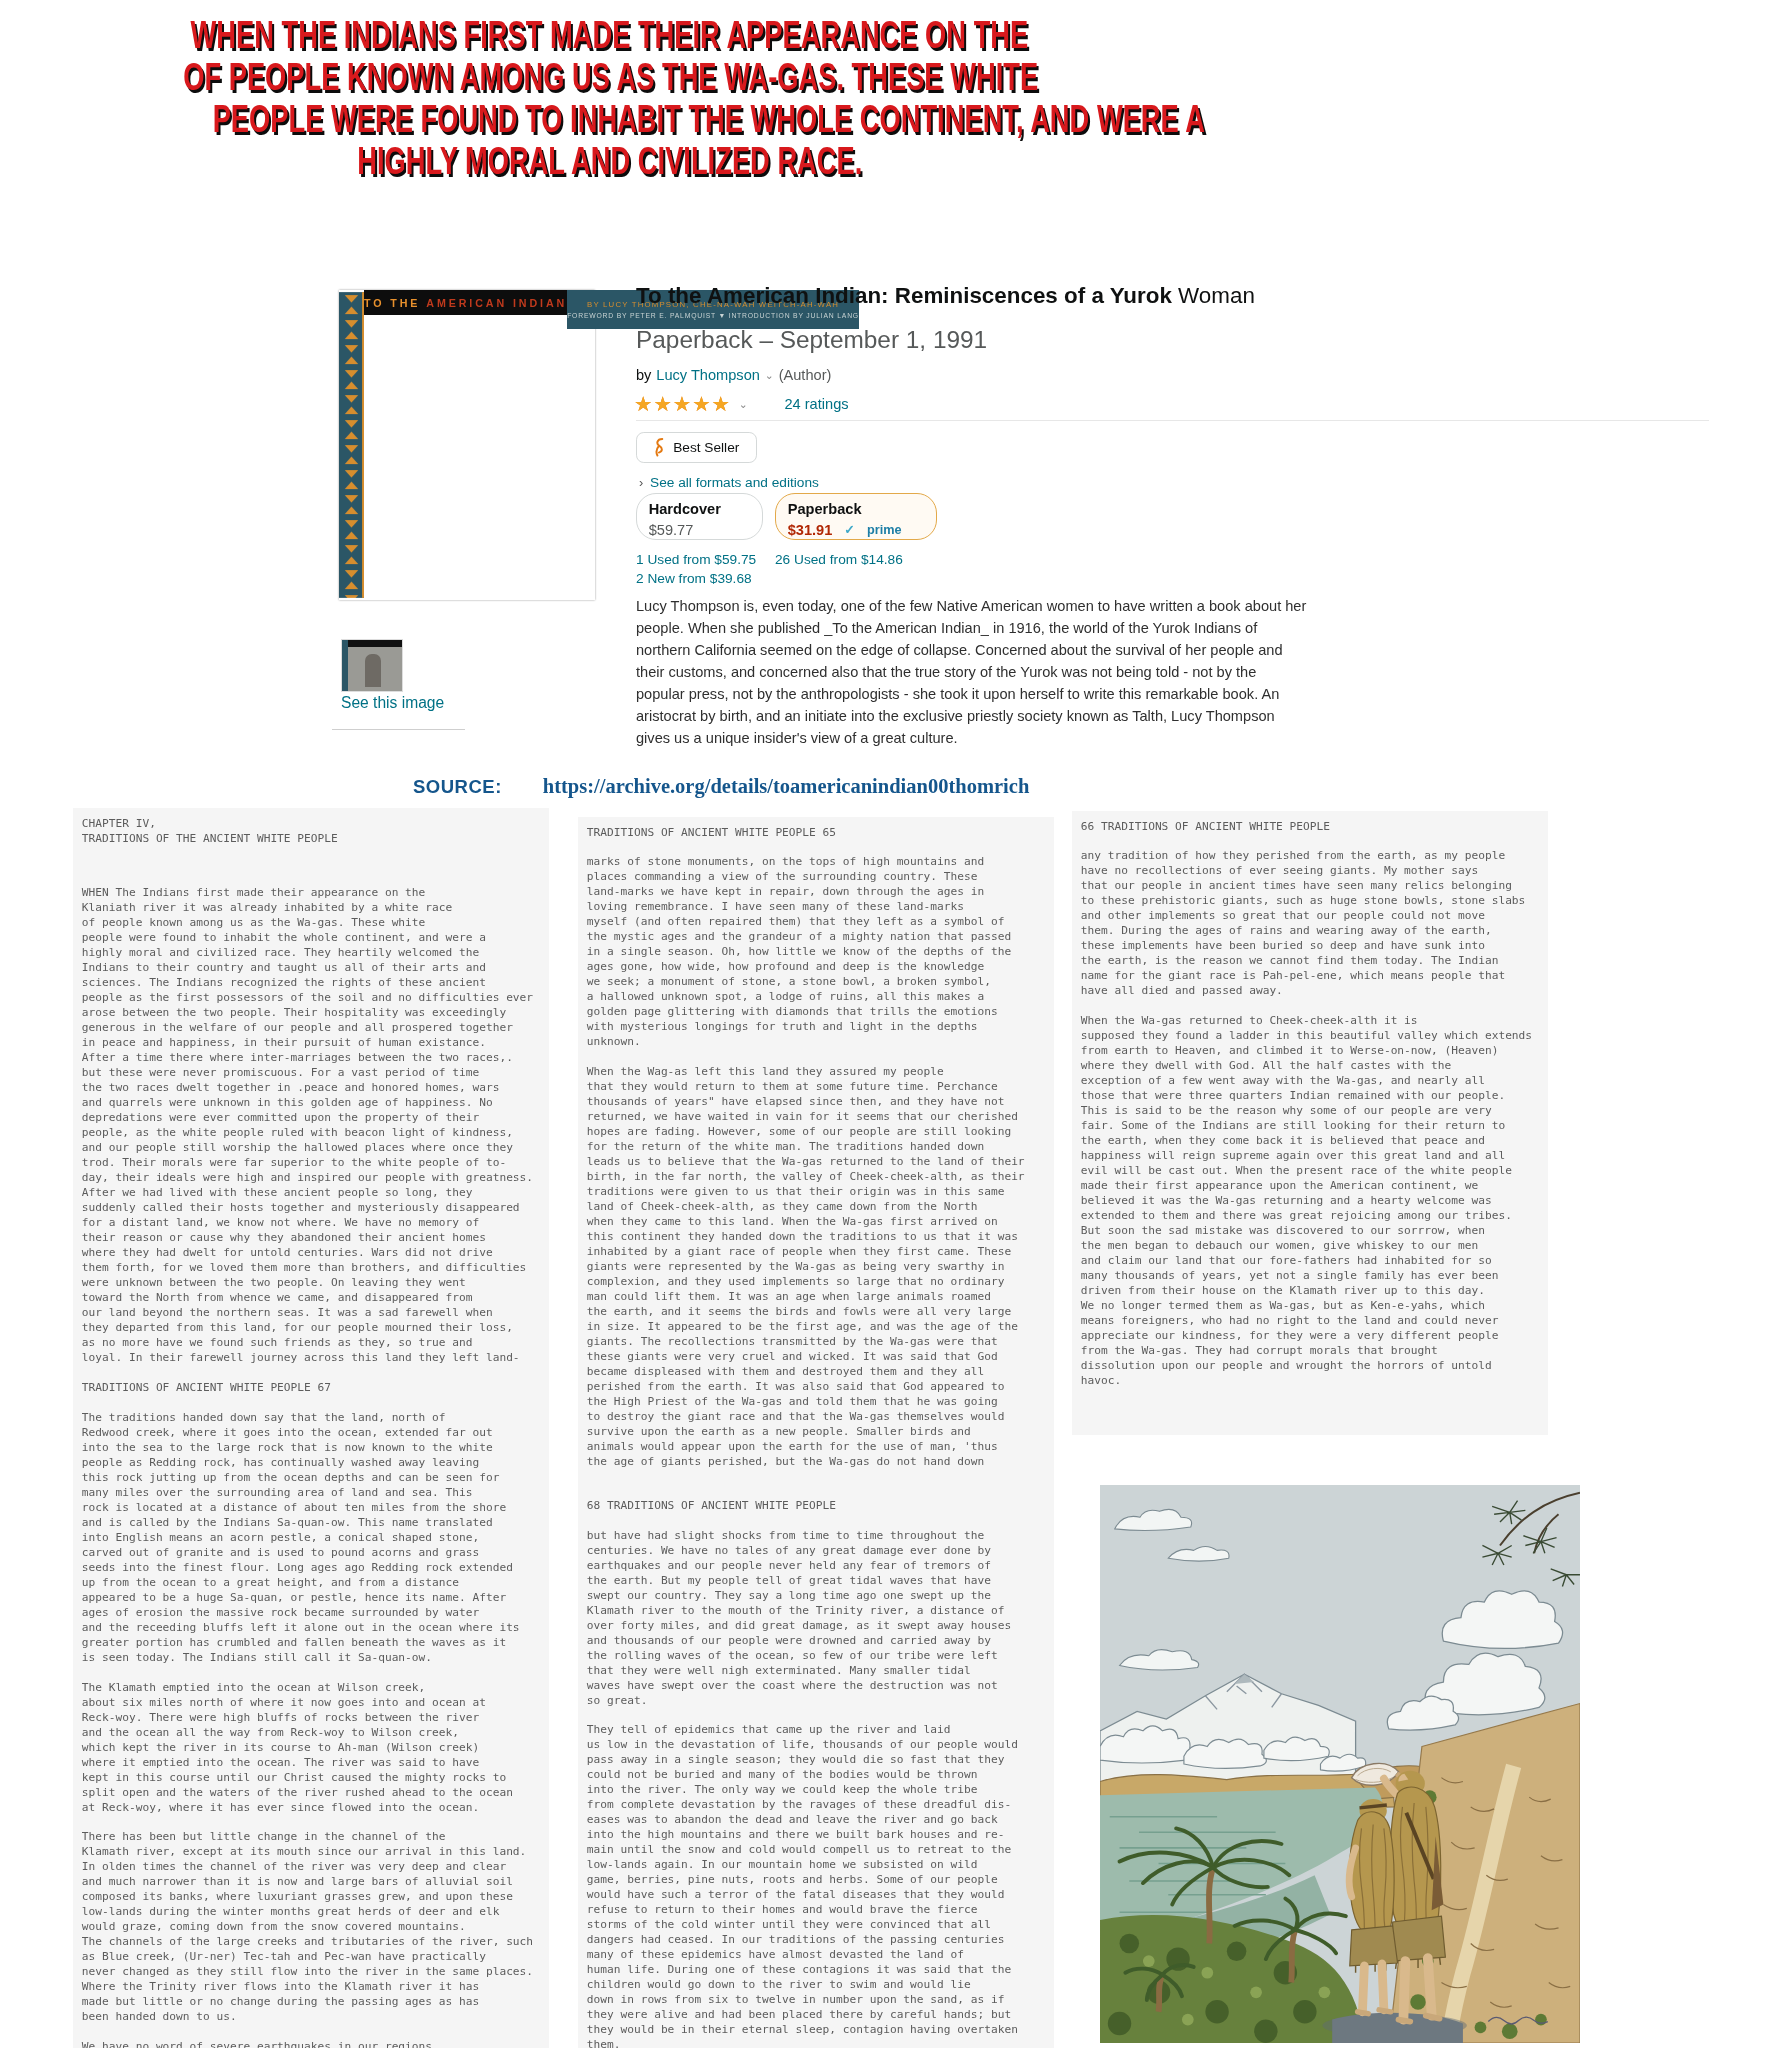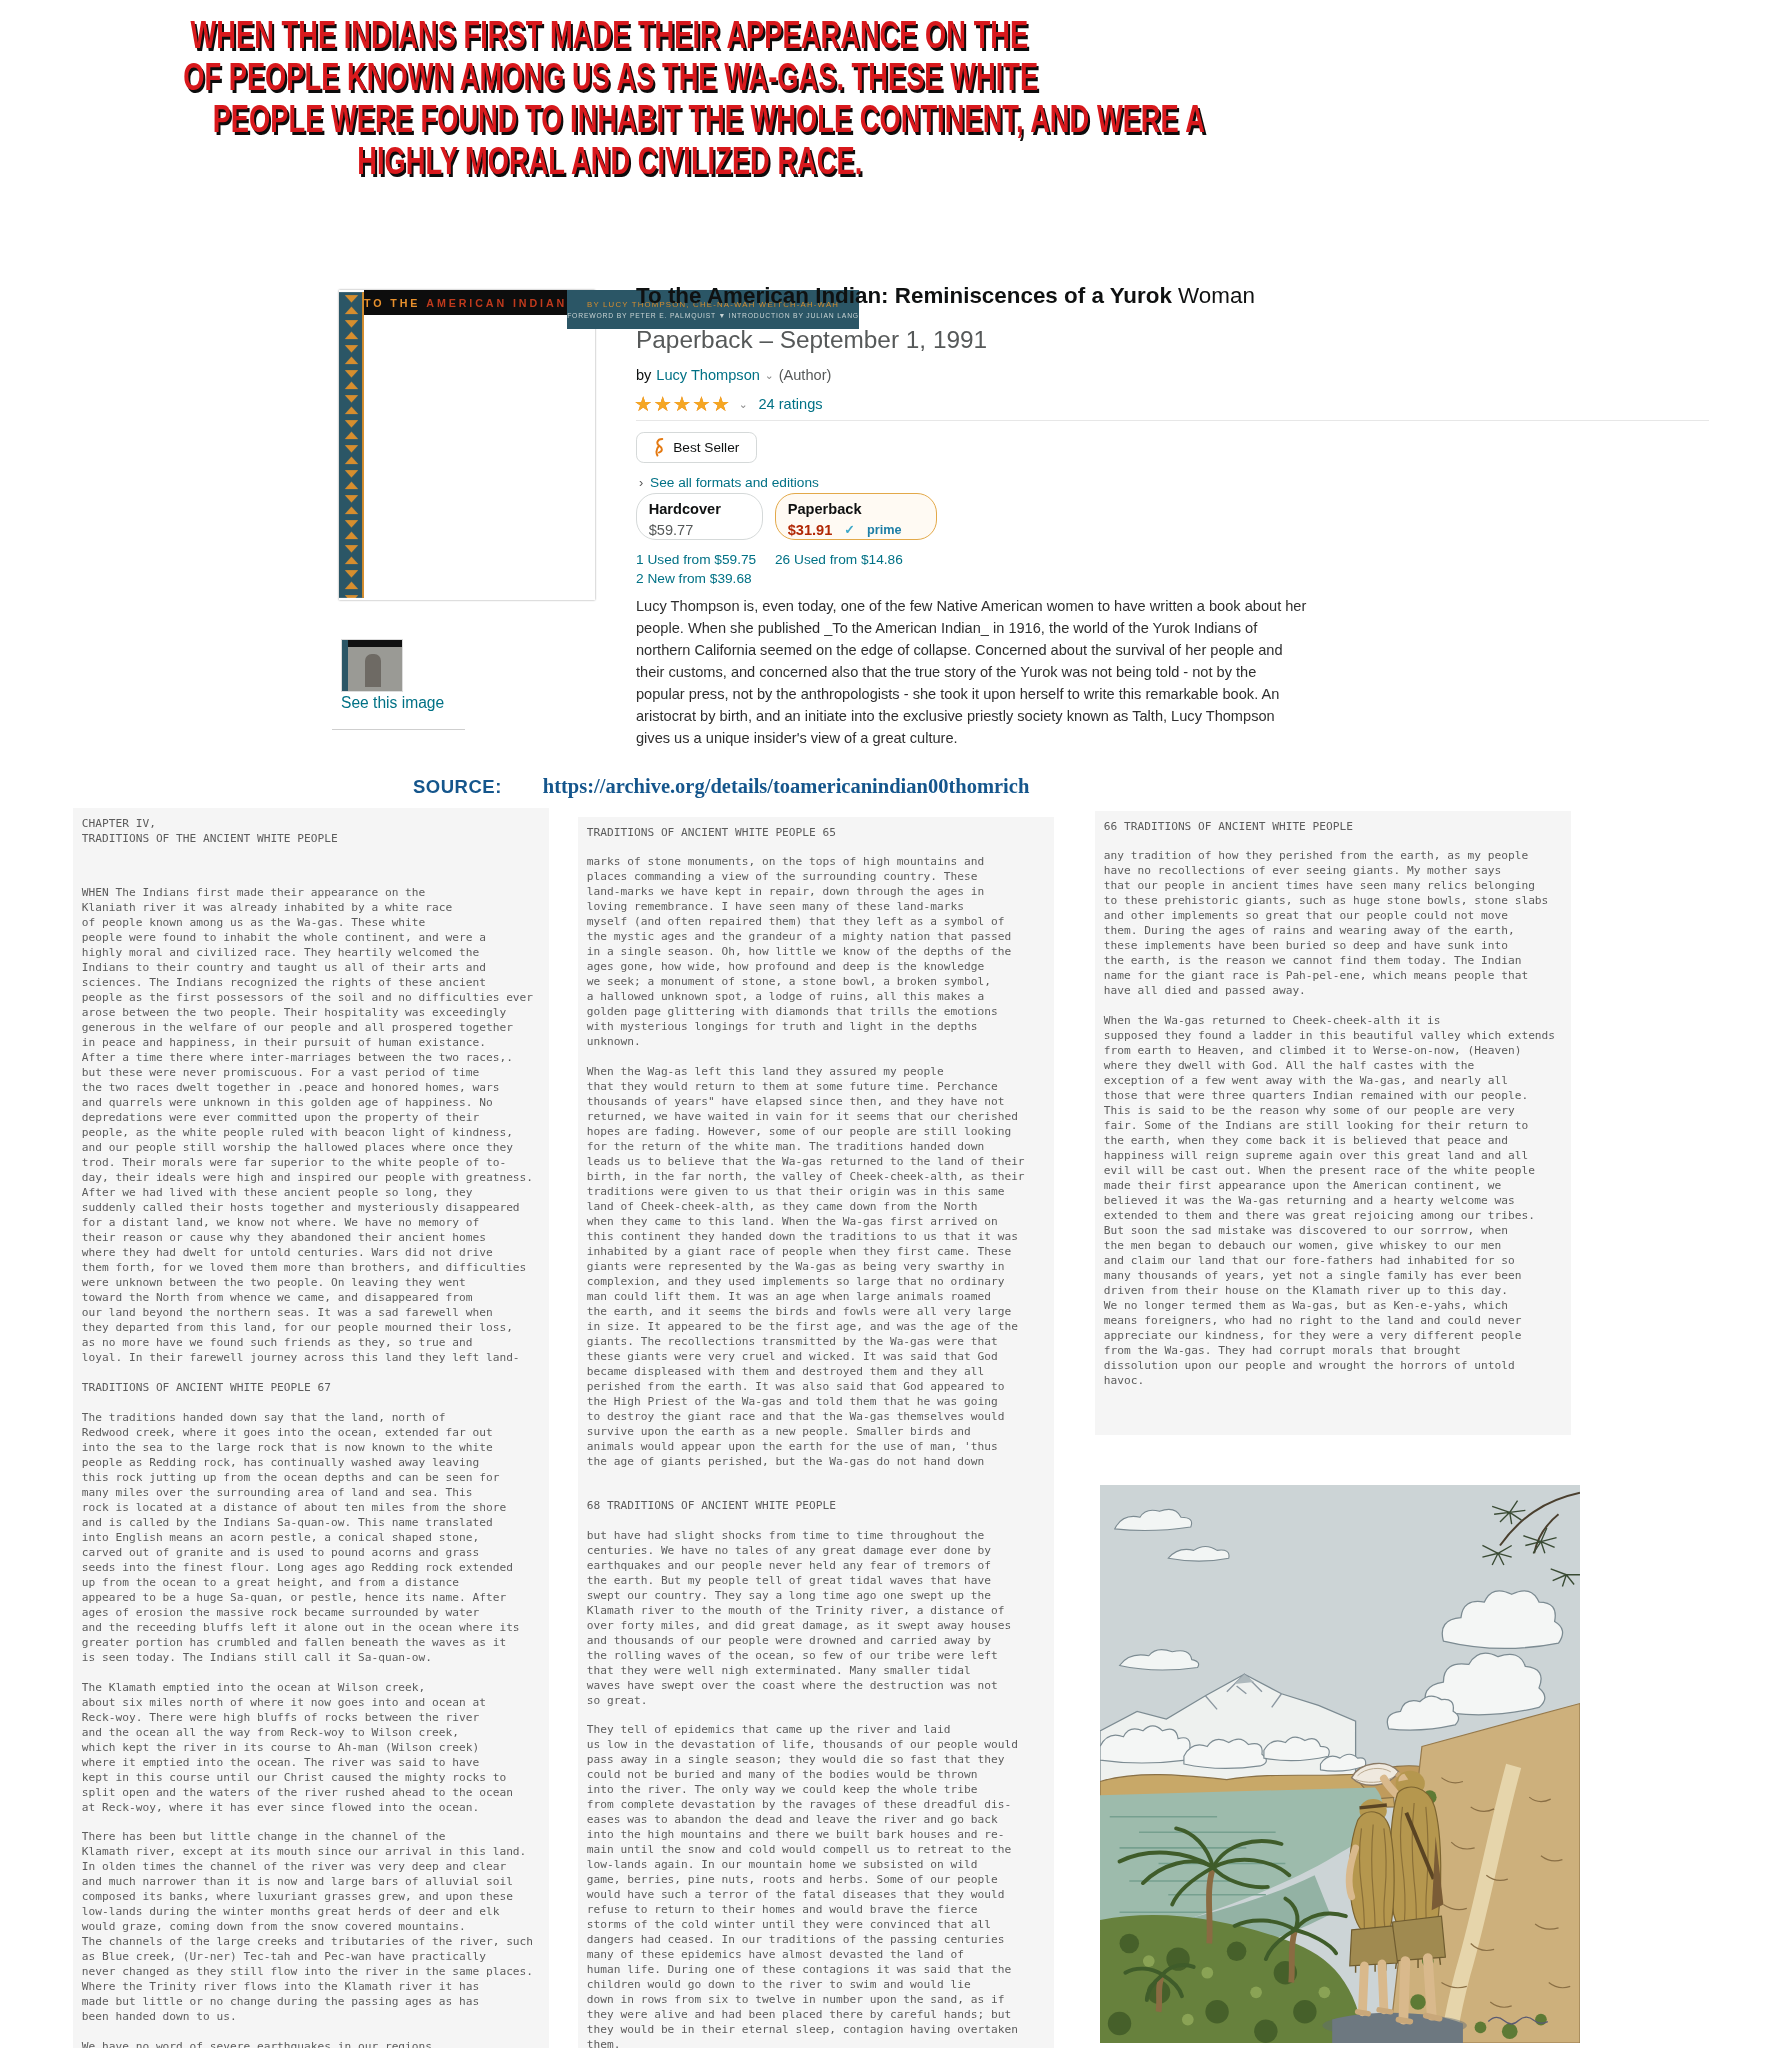--- a/index.html
+++ b/index.html
@@ -62,21 +62,21 @@
   
   .source-row{position:absolute;left:413px;top:775px;display:flex;gap:41px;align-items:baseline;}
   .source-label{font-size:18.5px;font-weight:bold;color:#15568c;letter-spacing:0.5px;}
   .source-url{font-family:"Liberation Serif",serif;font-size:20.5px;font-weight:bold;color:#15568c;cursor:pointer;text-decoration:none;}
 
   
   .scan-col{position:absolute;background:#f5f5f5;padding:7.8px 8.8px;box-sizing:border-box;overflow:hidden;
             font-family:"DejaVu Sans Mono","Liberation Mono",monospace;font-size:11.2px;line-height:15px;color:#5c5c5c;}
   .col1{left:73px;top:808px;width:476px;height:1241px;}
   .col2{left:578px;top:817px;width:476px;height:1232px;}
-  .col3{left:1095px;top:811px;width:476px;height:624px;}
+  .col3{left:1072px;top:811px;width:476px;height:624px;}
   .pre{white-space:pre-wrap;}
   .mono-block{margin:0 0 14.6px 0;}
   .col1 .first-header{margin-bottom:39px;}
   .mid-header{margin-top:15.6px;}
   .col2 .mid-header{margin-top:29px;}
 
   
   .illus{position:absolute;left:1100px;top:1485px;width:480px;height:558px;overflow:hidden;}
 </style>
 </head>
@@ -179,21 +179,21 @@
 <div class="p-binding">Paperback – September 1, 1991</div>
 <div class="p-byline">
   <span>by</span>
   <span class="link">Lucy Thompson</span>
   <span class="caret">⌄</span>
   <span class="muted">(Author)</span>
 </div>
 <div class="p-stars">
   <span class="stars">★★★★★</span>
   <span class="caret">⌄</span>
-  <span class="link" style="font-size:14.6px;margin-left:3px;">24 ratings</span>
+  <span class="link" style="font-size:14.6px;margin-left:29px;">24 ratings</span>
 </div>
 <div class="p-divider"></div>
 
 <div class="badge">
   <svg width="12.7" height="18.5" viewBox="0 0 13 19">
     <path d="M8.5 1 C3 1 2 6 5.5 8 C9 10 9 14 5 15 M5 8 C2.5 11 2 15 3.5 18" fill="none" stroke="#e47911" stroke-width="2" stroke-linecap="round"></path>
   </svg>
   <span class="badge-label">Best Seller</span>
 </div>
 

